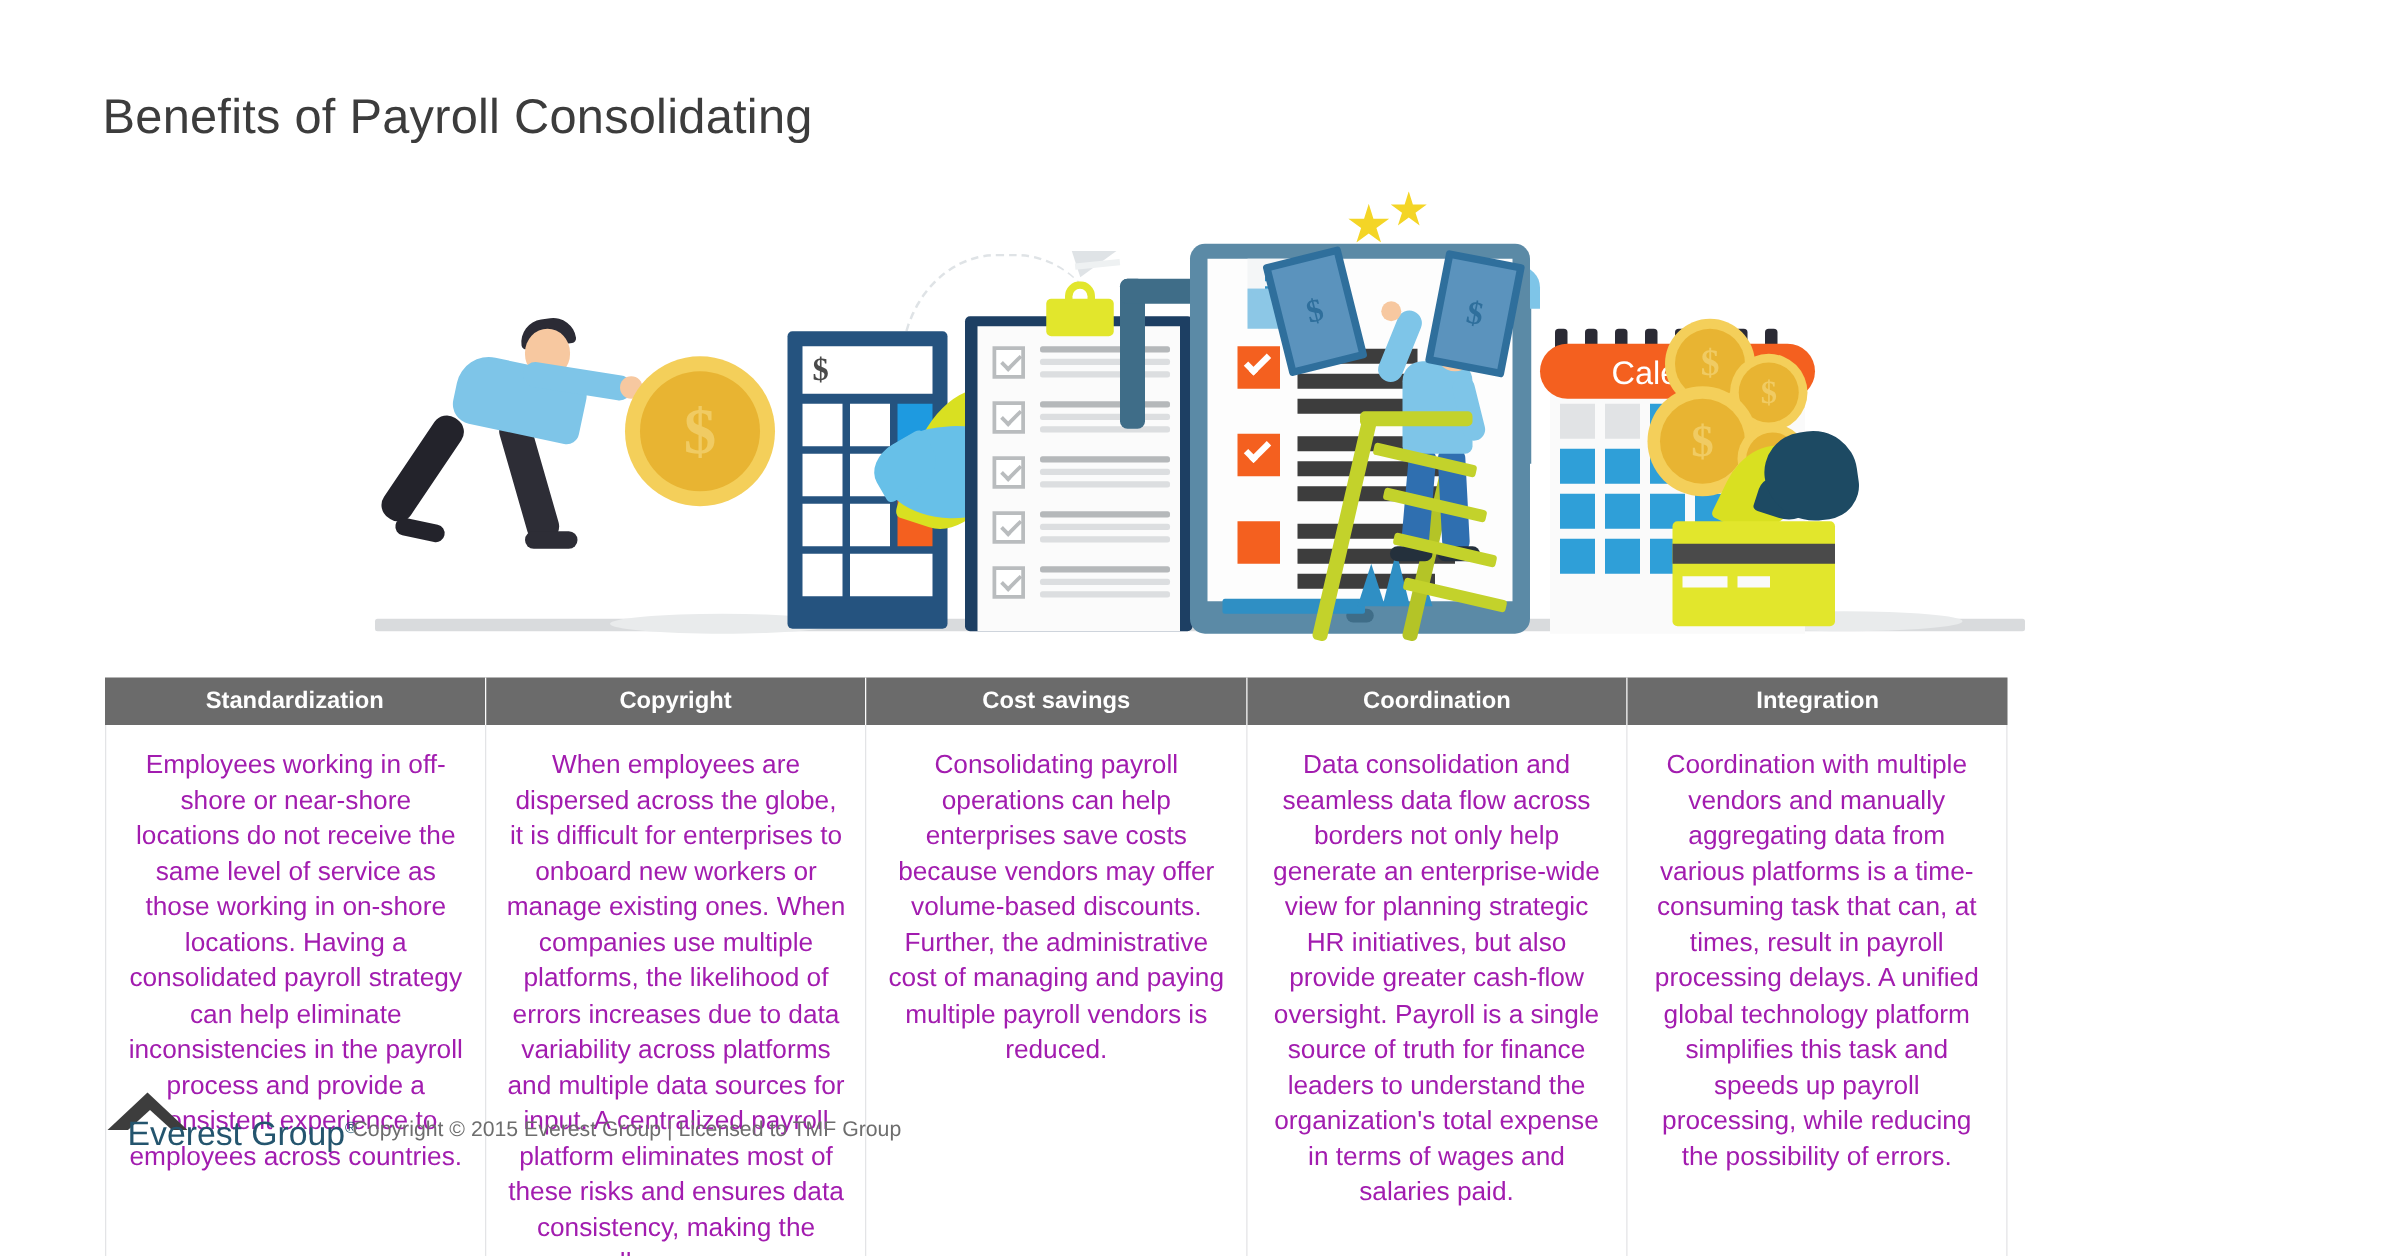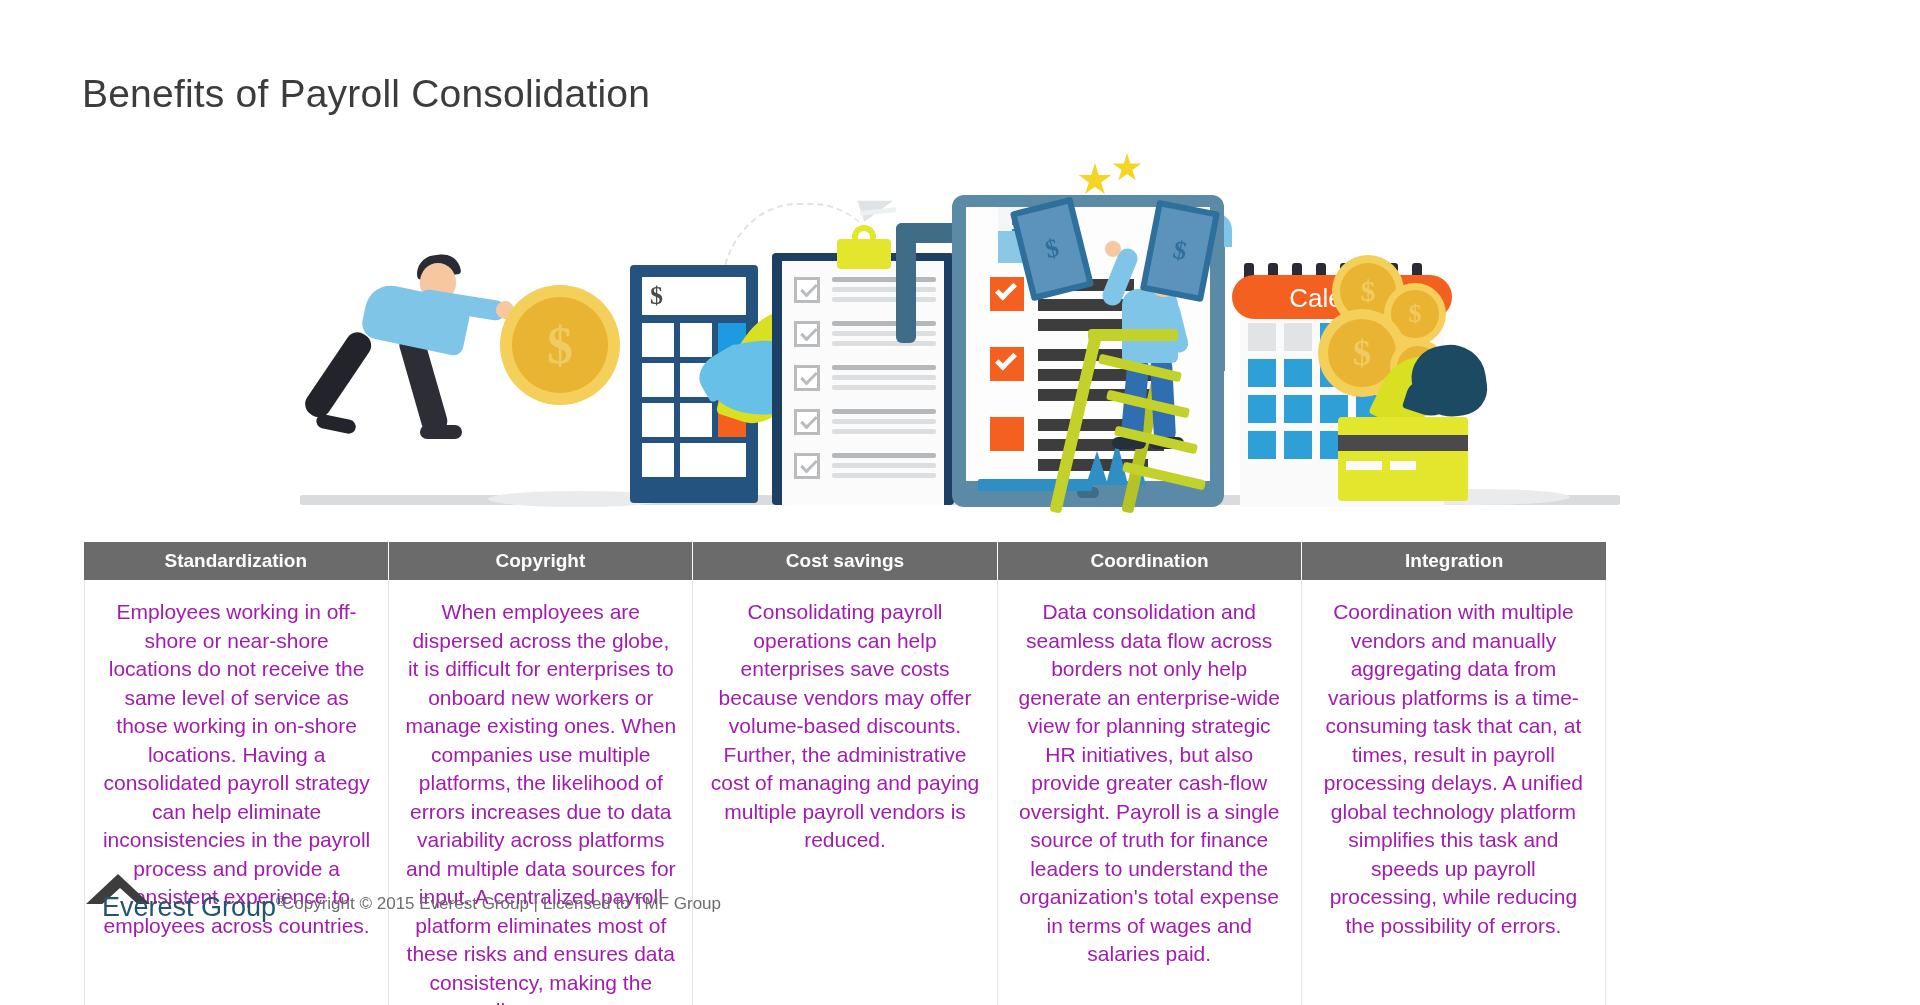--- a/index.html
+++ b/index.html
@@ -161,21 +161,21 @@
   .logo-text{position:absolute;left:18px;top:20px;font-size:27px;color:#24556e;
      font-family:"Liberation Sans",sans-serif;white-space:nowrap;}
   .logo-reg{font-size:13px;vertical-align:super;}
   .copy{position:absolute;left:198px;top:22px;font-size:17px;color:#6d6d6d;white-space:nowrap;}
 </style>
 </head>
 <body>
 
 <div id="slide">
 
-  <div class="title">Benefits of Payroll Consolidation</div>
+  <div class="title">Benefits of Payroll Consolidating</div>
 
   <div class="art">
 
     <div class="floor"></div>
     <div class="shadow-blob" style="left:188px;top:396px;width:180px;height:16px;"></div>
     <div class="shadow-blob" style="left:1080px;top:394px;width:190px;height:16px;"></div>
 
     <div class="trail"></div>
     <div class="plane"></div>
     <div class="plane2"></div>

